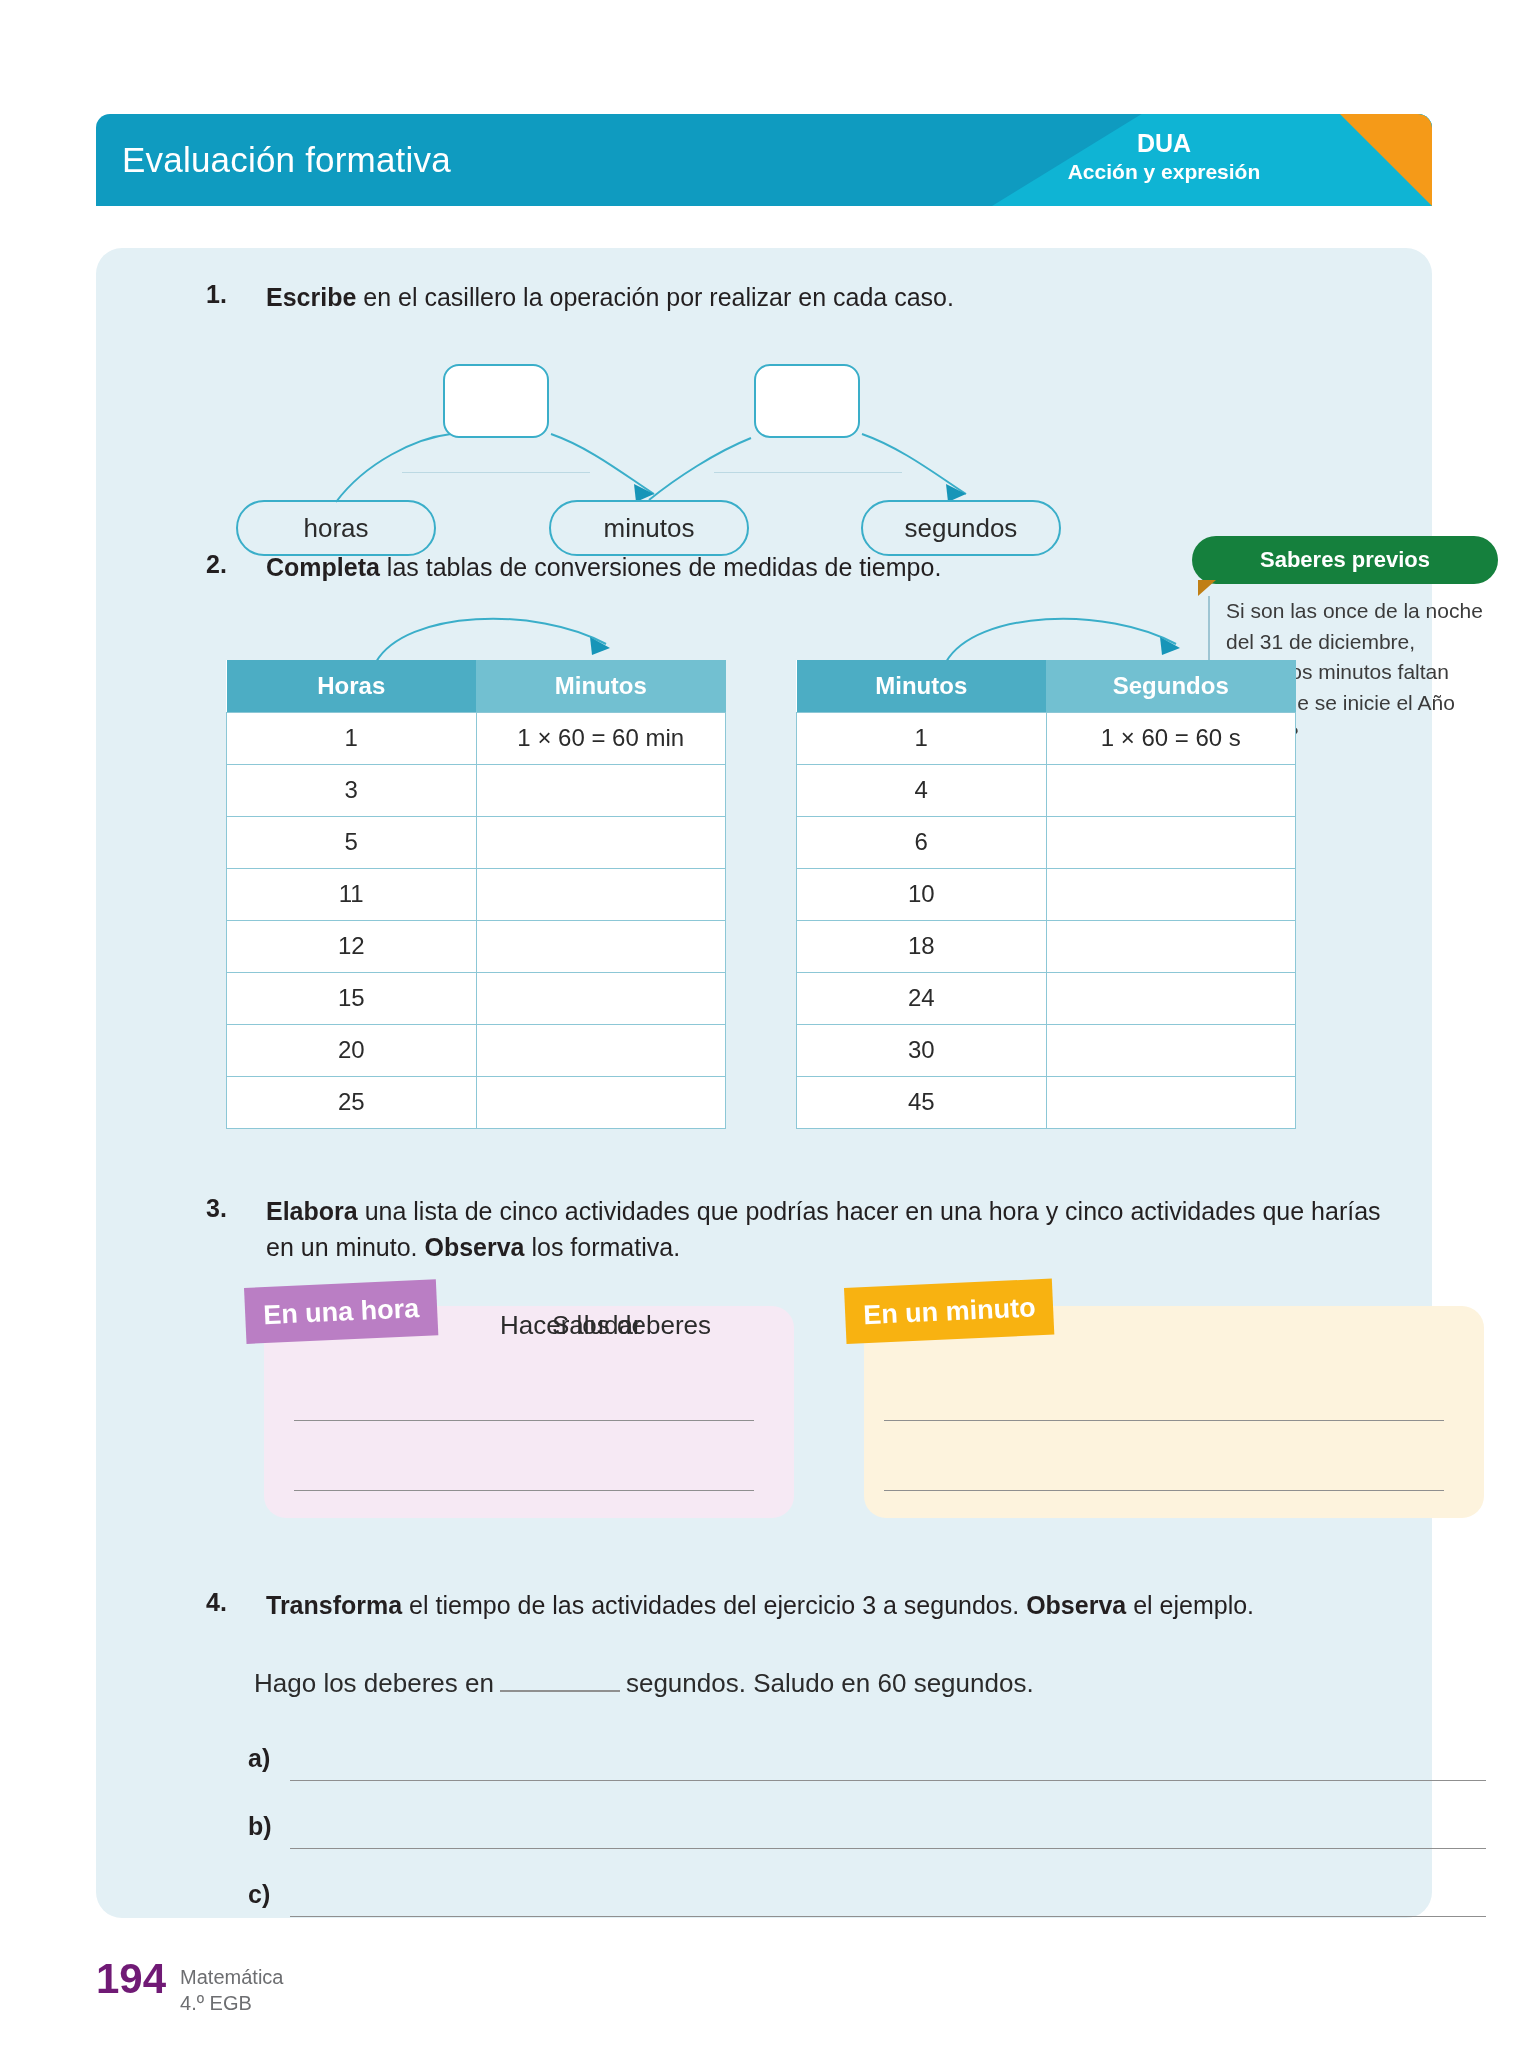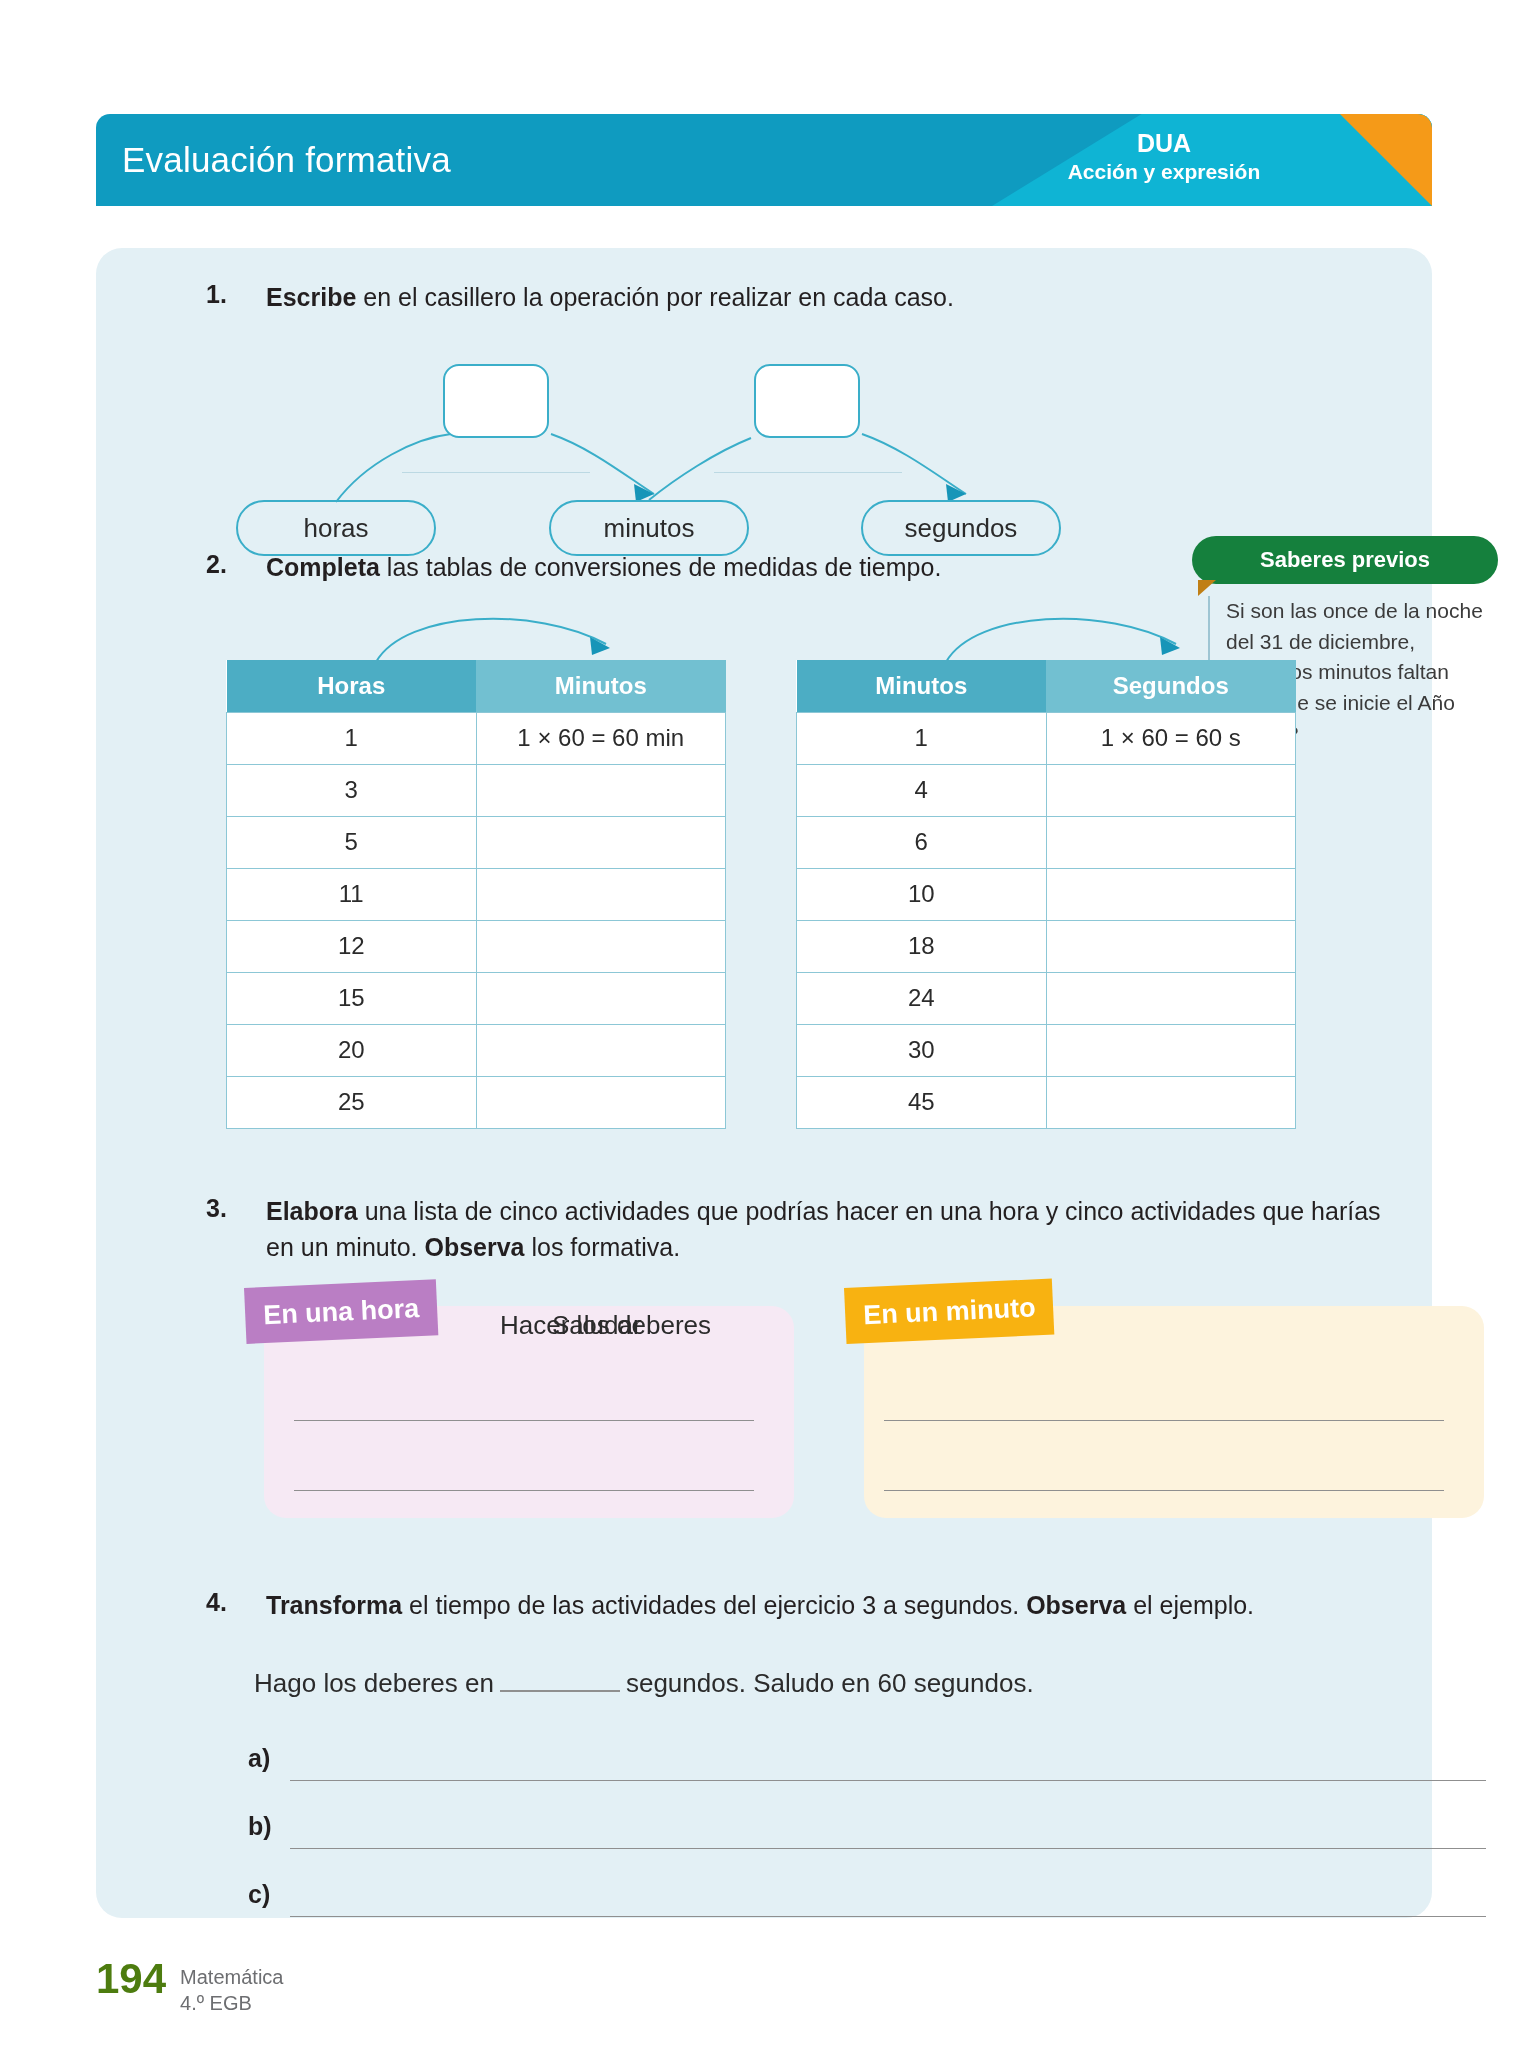--- a/index.html
+++ b/index.html
@@ -356,21 +356,21 @@
     position: absolute;
     left: 96px;
     top: 1958px;
     display: flex;
     align-items: flex-start;
     gap: 14px;
   }
   .footer-page {
     font-size: 42px;
     font-weight: bold;
-    color: #4d7c0f;
+    color: #701a75;
     line-height: 1;
   }
   .footer-meta {
     font-size: 20px;
     color: #6d6e71;
     line-height: 1.3;
     padding-top: 6px;
   }
 </style>
 </head>

